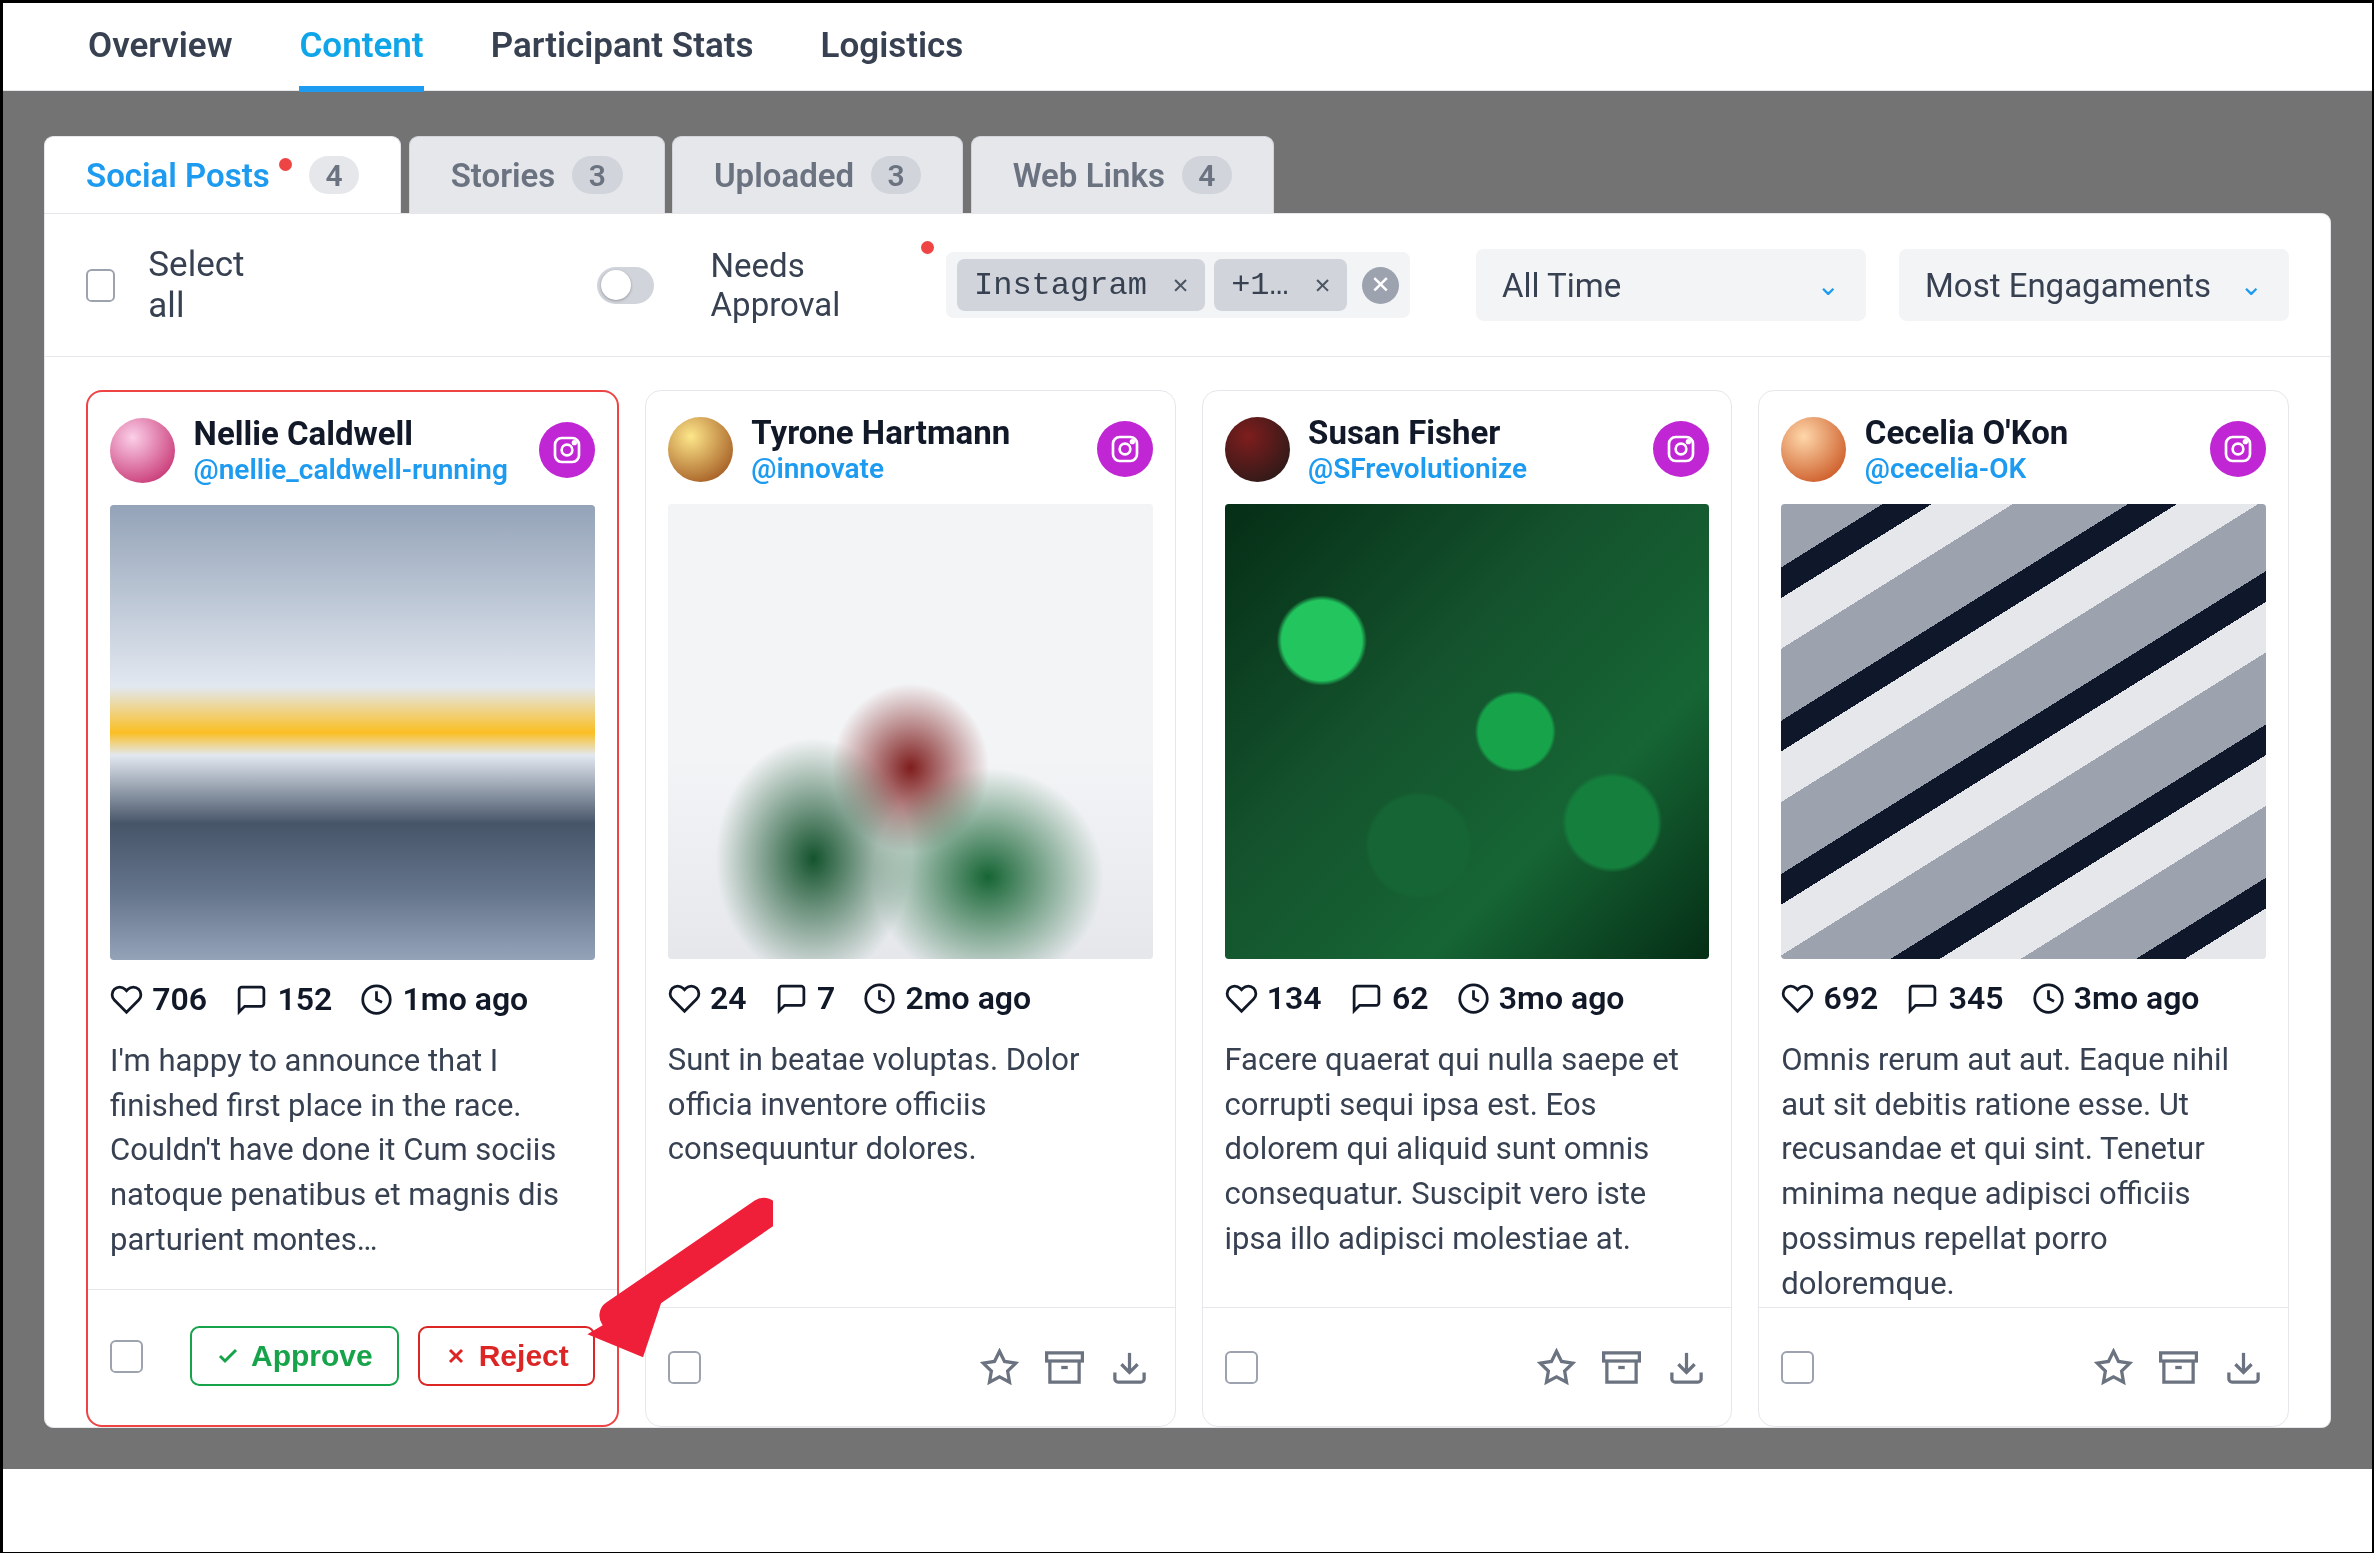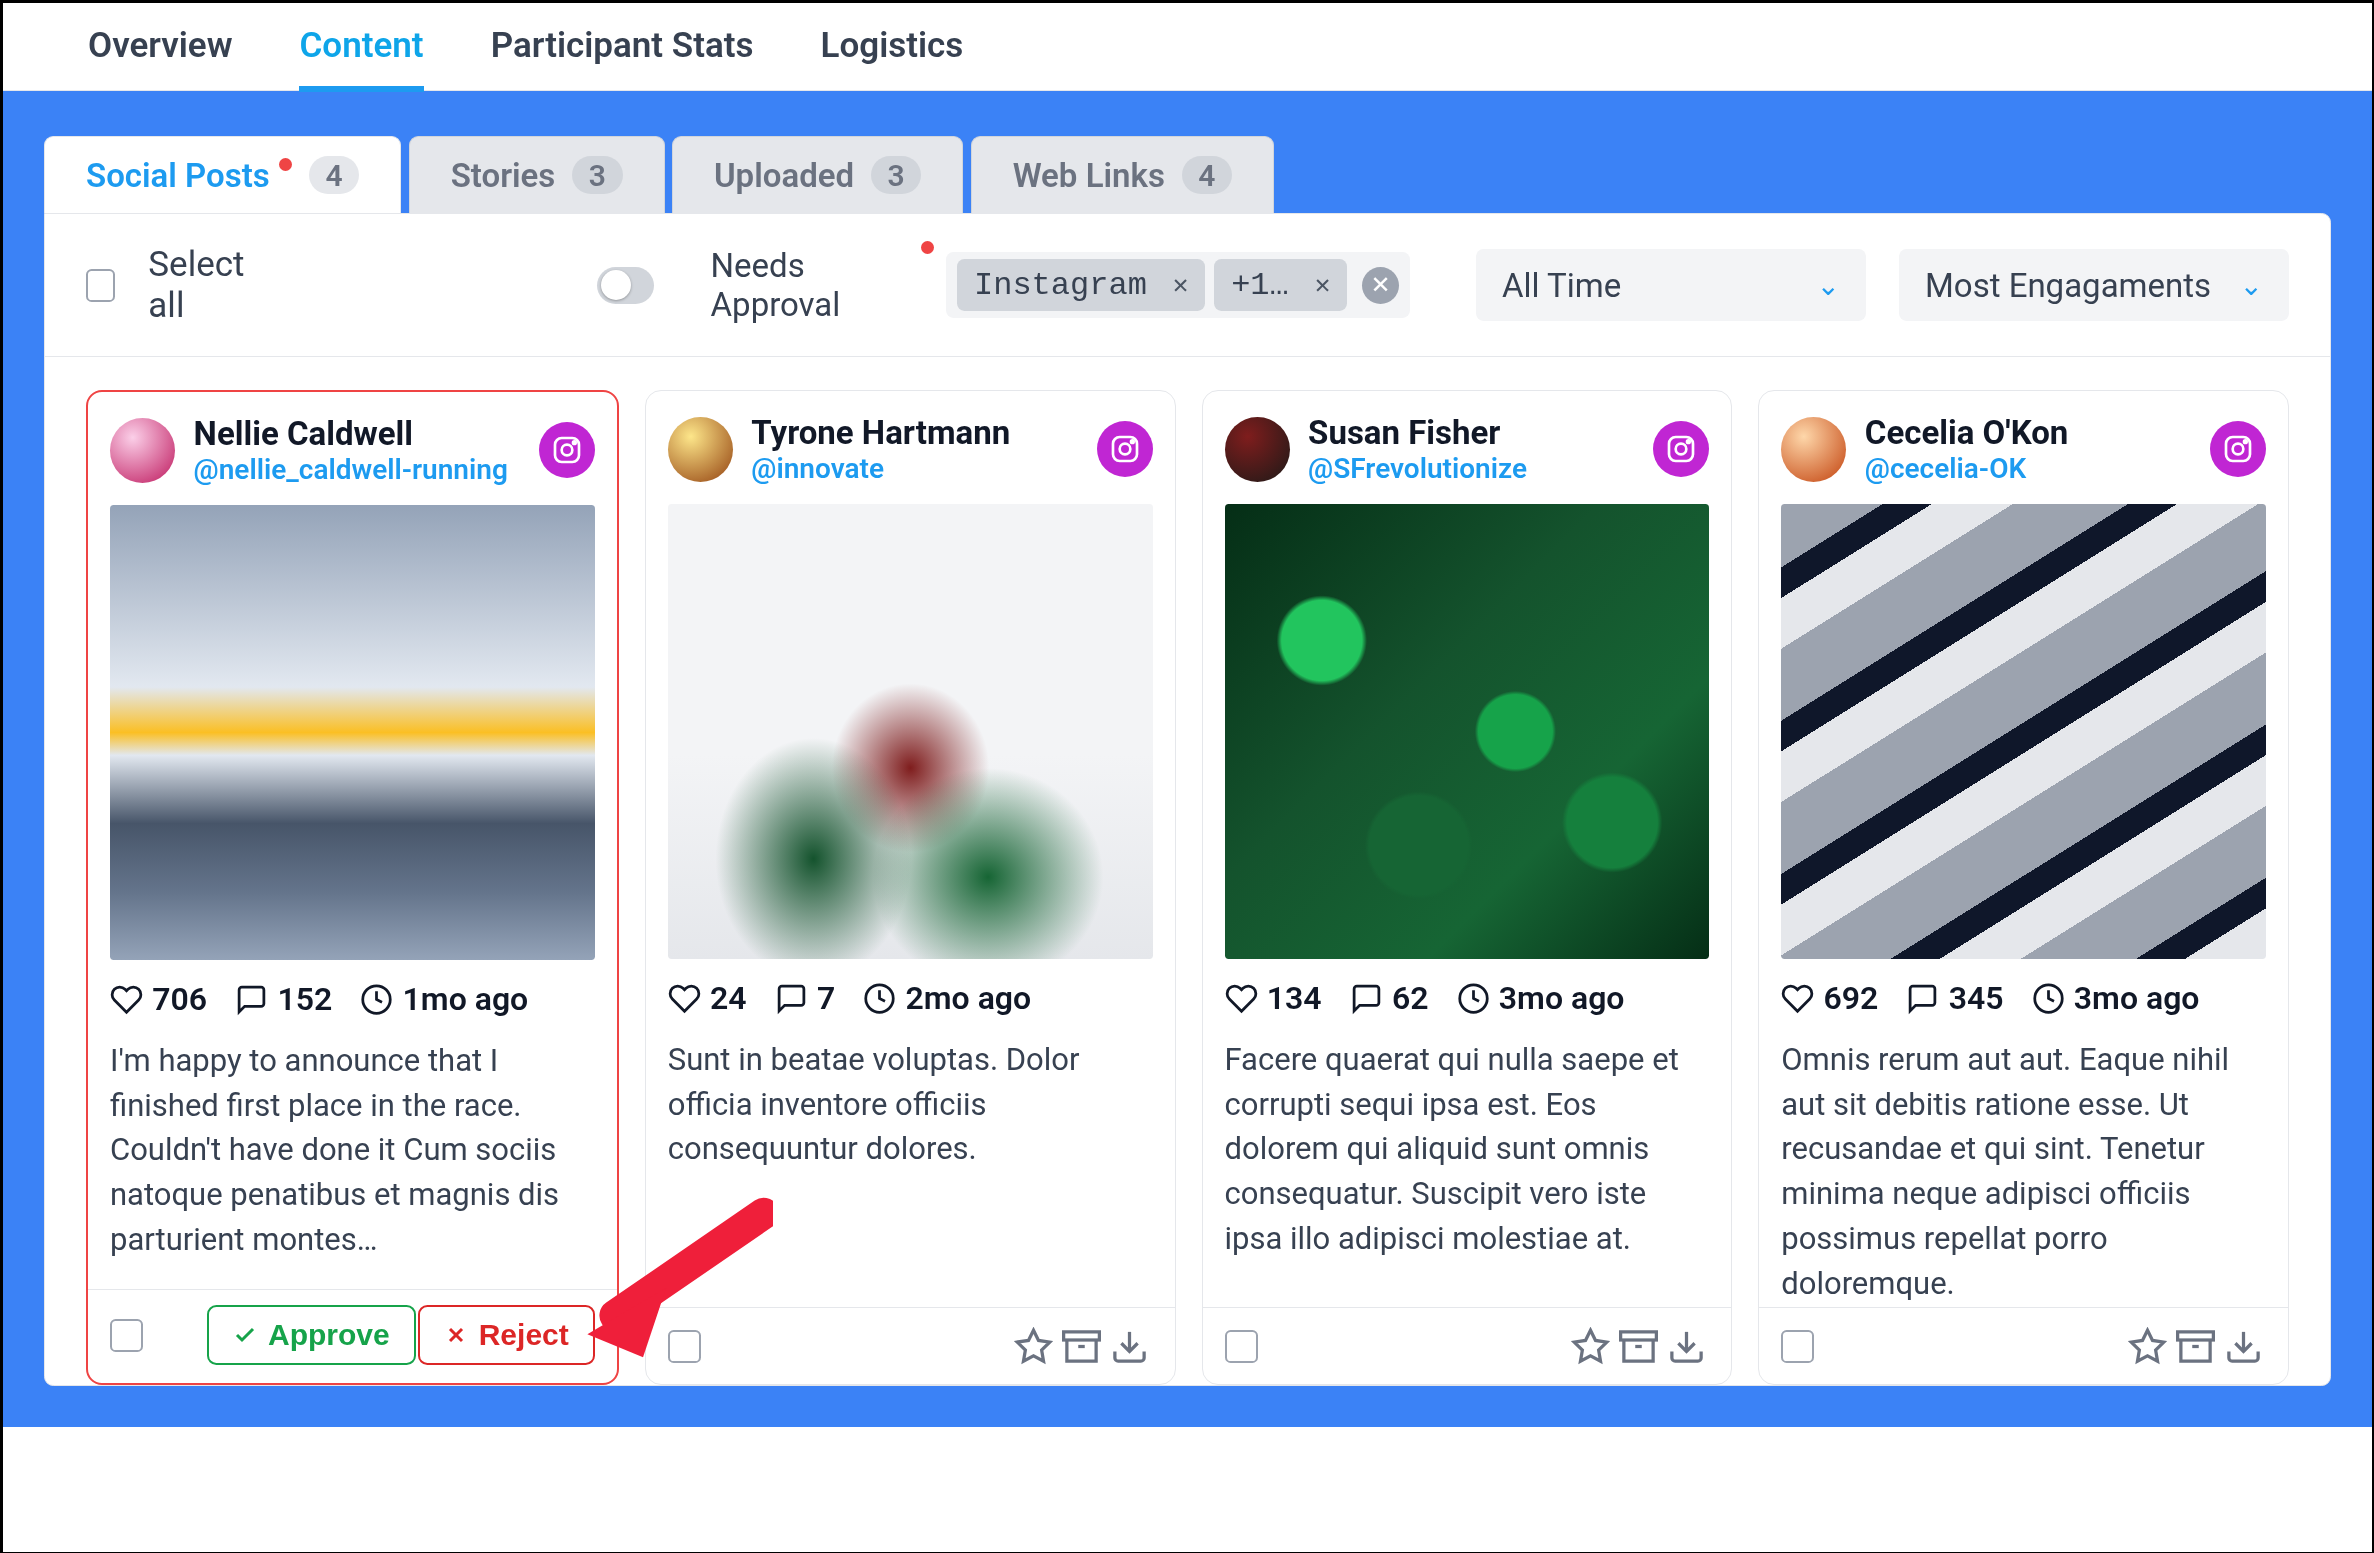--- a/index.html
+++ b/index.html
@@ -6,21 +6,21 @@
 body { font-family: -apple-system, BlinkMacSystemFont, "Segoe UI", Roboto, Helvetica, Arial, sans-serif; background: #fff; color: #111827; }
 .frame { border: 3.7px solid #000; width: 2375px; height: 1555px; position: relative; overflow: hidden; }
 
 
 .topnav { display:flex; gap:67px; padding:22px 85px 0 85px; border-bottom:1.9px solid #e5e7eb; background:#fff; }
 .topnav-item { font-size:35px; font-weight:600; color:#374151; padding-bottom:24px; cursor:pointer; position:relative; }
 .topnav-item.active { color:#0ea5e9;text-align:right; }
 .topnav-item.active::after { content:""; position:absolute; left:0; right:0; bottom:-1.9px; height:5.6px; background:#1d9bf0; }
 
 
-.subarea { background:#3b82f6; padding:0 41px 41px 41px; }
+.subarea { background:#737373; padding:0 41px 41px 41px; }
 
 
 .subtabs { display:flex; gap:0; padding-top:45px; }
 .subtab { display:flex; align-items:center; gap:16.7px; font-size:33px; font-weight:600; padding:18.6px 41px; border-top-left-radius:9.3px; border-top-right-radius:9.3px; color:#6b7280; background:#e5e7eb; border:0.9px solid #d1d5db; border-bottom:none; cursor:pointer; margin-right:7.4px; }
 .subtab.active { background:#fff; color:#1d9bf0; border-color:#e5e7eb; }
 .subtab .badge { background:#d1d5db; color:#6b7280; border-radius:927px; padding:1.9px 16.7px; font-size:30px; font-weight:600; }
 .subtab.active .badge { background:#e5e7eb; color:#6b7280; }
 .red-dot { width:13px; height:13px; background:#ef4444; border-radius:50%; display:inline-block; margin-left:-7.4px; margin-top:-22px; }
 
 
@@ -56,21 +56,21 @@
 .ig-badge svg { width:32px; height:32px; }
 
 .thumb { width:100%; height:455px; margin-top:18.6px; border-radius:3.7px; background:#9ca3af; }
 
 .stats { display:flex; align-items:center; gap:28px; margin-top:20.4px; font-size:32px; color:#111827; font-weight:600; }
 .stat { display:flex; align-items:center; gap:9.3px; }
 .stat svg { width:33px; height:33px; }
 
 .caption { margin-top:20.4px; font-size:31px; line-height:1.45; color:#374151; }
 
-.card-foot { border-top:1.9px solid #e5e7eb; margin:26px -22px 0 -22px; padding:15px 22px; display:flex; align-items:center; gap:2px;justify-content:center; }
+.card-foot { border-top:1.9px solid #e5e7eb; margin:26px -22px 0 -22px; padding:36px 22px; display:flex; align-items:center; gap:19px;justify-content:center; }
 .foot-spacer { flex:1; }
 .icon-btn { width:46px; height:46px; display:flex; align-items:center; justify-content:center; color:#6b7280; cursor:pointer; }
 .icon-btn svg { width:39px; height:39px; }
 
 .approve-btn { border:2.8px solid #16a34a; color:#16a34a; background:#fff; border-radius:9.3px; padding:11px 24px; font-size:30px; font-weight:700; display:flex; align-items:center; gap:11px; cursor:pointer; }
 .reject-btn { border:2.8px solid #dc2626; color:#dc2626; background:#fff; border-radius:9.3px; padding:11px 24px; font-size:30px; font-weight:700; display:flex; align-items:center; gap:11px; cursor:pointer; }
 
 
 .av0 { background: radial-gradient(circle at 35% 30%, #fbcfe8, #be185d); }
 .av1 { background: radial-gradient(circle at 35% 30%, #fde68a, #92400e); }

